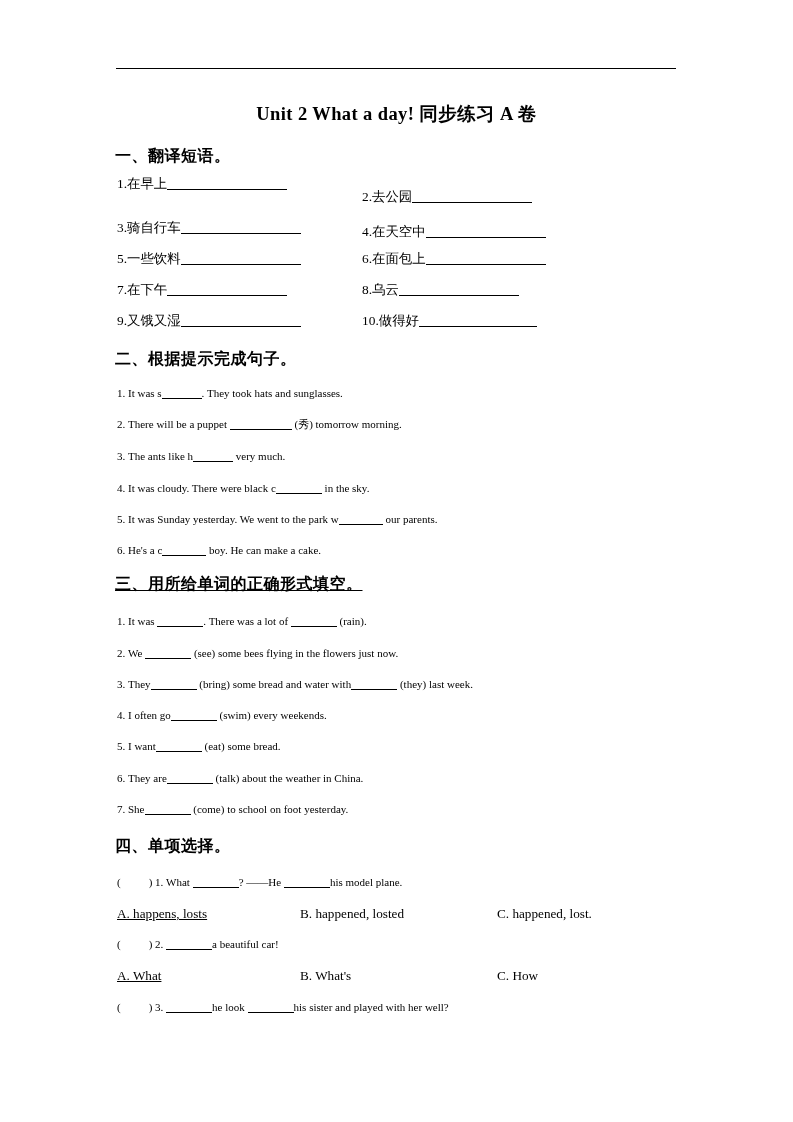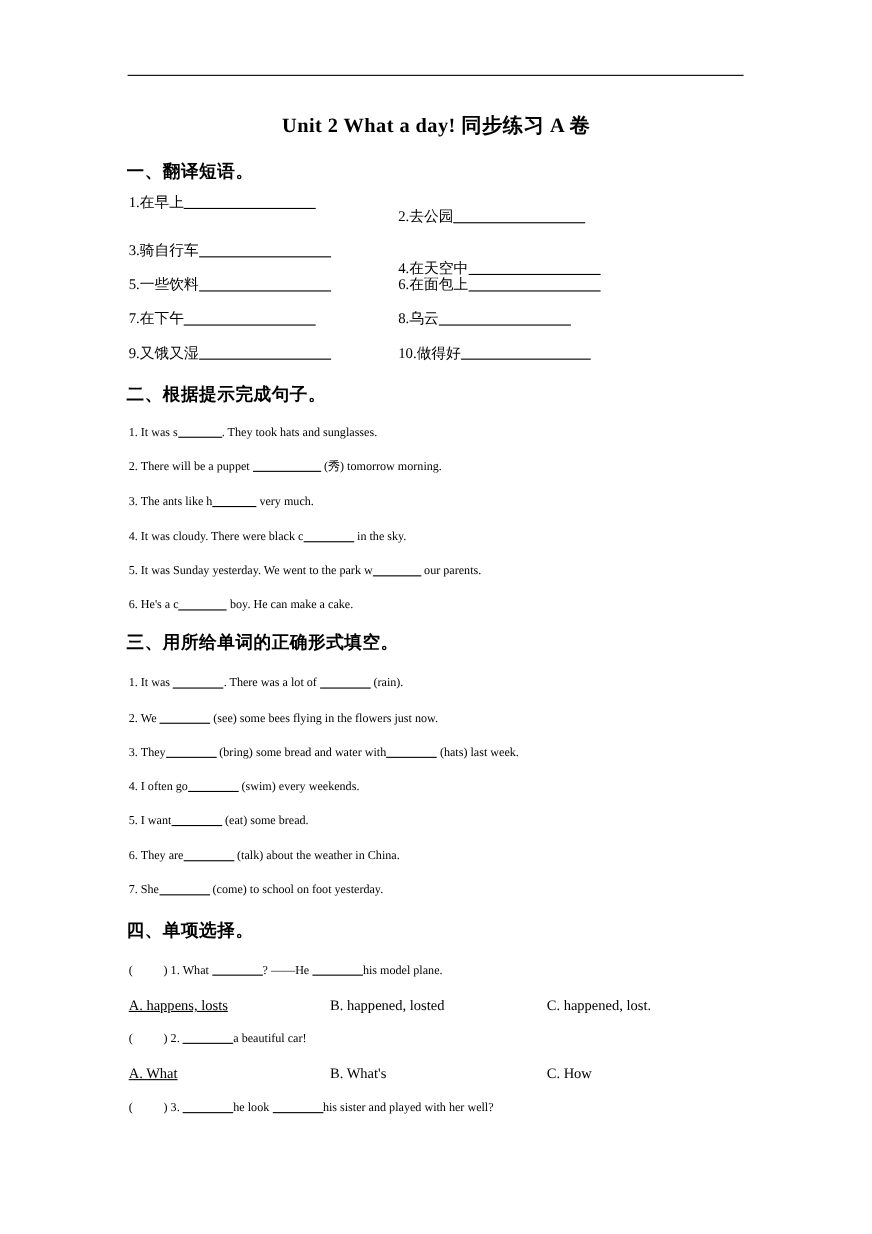--- a/index.html
+++ b/index.html
@@ -49,21 +49,21 @@
     position: absolute;
     left: 115px;
     font-family: "DejaVu Sans", "Liberation Sans", sans-serif;
     font-weight: bold;
     font-size: 16px;
     letter-spacing: 0.5px;
     white-space: nowrap;
   }
   #sec1-head { top: 146px; }
   #sec2-head { top: 349px; }
-  #sec3-head { top: 574px; }
+  #sec3-head { top: 574px; text-decoration: underline; }
   #sec4-head { top: 836px; }
 
   
   .q {
     position: absolute;
     font-family: "Liberation Serif", serif;
     font-size: 11px;
     line-height: 15px;
     white-space: nowrap;
   }
@@ -111,21 +111,21 @@
   <div class="q tq col-l" style="top:176px">
     <span>1.</span><span>在早上</span><span class="blank b120"></span>
   </div>
   <div class="q tq col-r" style="top:189px">
     <span>2.</span><span>去公园</span><span class="blank b120"></span>
   </div>
 
   <div class="q tq col-l" style="top:220px">
     <span>3.</span><span>骑自行车</span><span class="blank b120"></span>
   </div>
-  <div class="q tq col-r" style="top:236px">
+  <div class="q tq col-r" style="top:224px">
     <span>4.</span><span>在天空中</span><span class="blank b120"></span>
   </div>
 
   <div class="q tq col-l" style="top:251px">
     <span>5.</span><span>一些饮料</span><span class="blank b120"></span>
   </div>
   <div class="q tq col-r" style="top:251px">
     <span>6.</span><span>在面包上</span><span class="blank b120"></span>
   </div>
 
@@ -173,21 +173,21 @@
 
   <div class="q col-l" style="top:614px">
     <span>1.</span>&nbsp;<span>It was </span><span class="blank b46"></span><span>. There was a lot of </span><span class="blank b46"></span><span> (rain).</span>
   </div>
 
   <div class="q col-l" style="top:646px">
     <span>2.</span>&nbsp;<span>We </span><span class="blank b46"></span><span> (see) some bees flying in the flowers just now.</span>
   </div>
 
   <div class="q col-l" style="top:677px">
-    <span>3.</span>&nbsp;<span>They</span><span class="blank b46"></span><span> (bring) some bread and water with</span><span class="blank b46"></span><span> (hats) last week.</span>
+    <span>3.</span>&nbsp;<span>They</span><span class="blank b46"></span><span> (bring) some bread and water with</span><span class="blank b46"></span><span> (they) last week.</span>
   </div>
 
   <div class="q col-l" style="top:708px">
     <span>4.</span>&nbsp;<span>I often go</span><span class="blank b46"></span><span> (swim) every weekends.</span>
   </div>
 
   <div class="q col-l" style="top:739px">
     <span>5.</span>&nbsp;<span>I want</span><span class="blank b46"></span><span> (eat) some bread.</span>
   </div>
 

